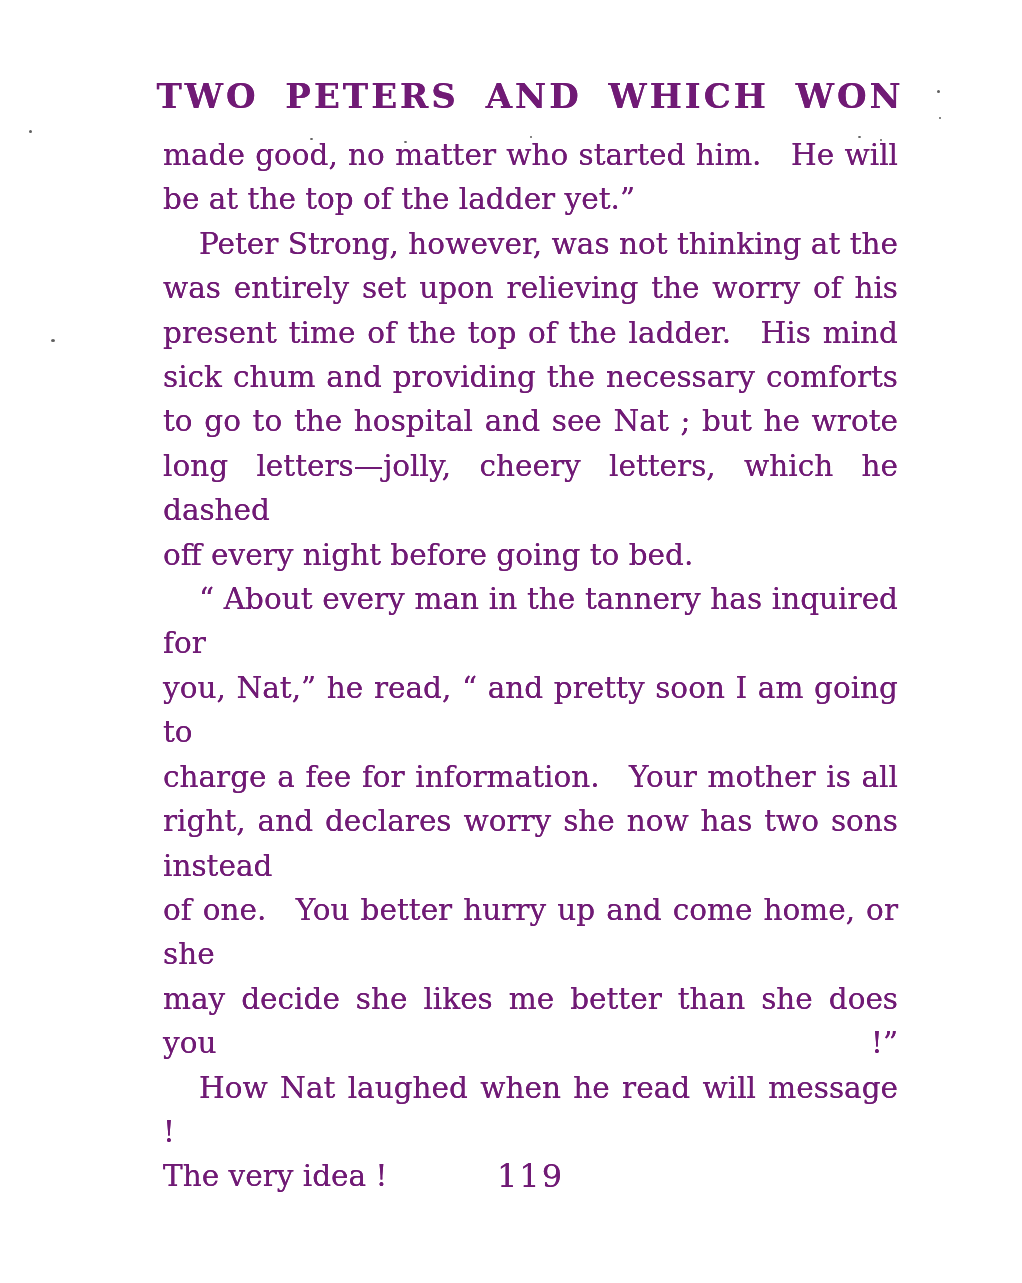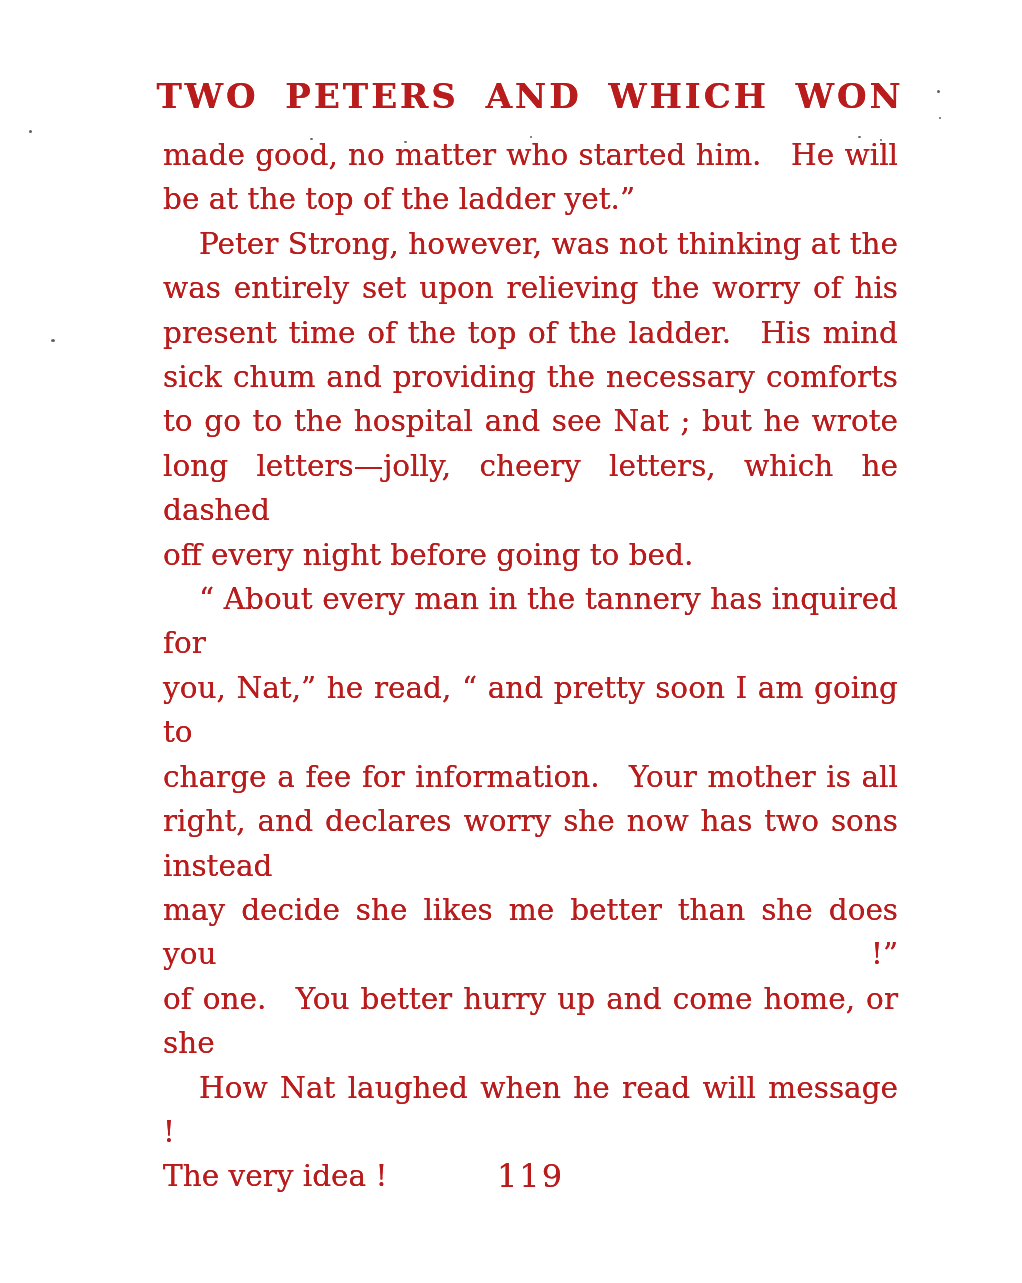--- a/index.html
+++ b/index.html
@@ -7,21 +7,21 @@
     padding: 0;
     background: #ffffff;
   }
   .page {
     position: relative;
     width: 1022px;
     height: 1283px;
     background: #ffffff;
     overflow: hidden;
     font-family: "DejaVu Serif", "Liberation Serif", serif;
-    color: #b91c1c;
+    color: #701a75;
   }
   .chapter-header {
     position: absolute;
     top: 76px;
     left: 150px;
     width: 760px;
     text-align: center;
     font-size: 34px;
     font-weight: 600;
     letter-spacing: 3px;
@@ -82,22 +82,22 @@
       <div class="line">was entirely set upon relieving the worry of his</div>
       <div class="line">present time of the top of the ladder. His mind</div>
       <div class="line">sick chum and providing the necessary comforts</div>
       <div class="line">to go to the hospital and see Nat ; but he wrote</div>
       <div class="line">long letters—jolly, cheery letters, which he dashed</div>
       <div class="line endline">off every night before going to bed.</div>
       <div class="line indent">“ About every man in the tannery has inquired for</div>
       <div class="line">you, Nat,” he read, “ and pretty soon I am going to</div>
       <div class="line">charge a fee for information. Your mother is all</div>
       <div class="line">right, and declares worry she now has two sons instead</div>
+      <div class="line">of one. You better hurry up and come home, or she</div>
       <div class="line">may decide she likes me better than she does you !”</div>
-      <div class="line">of one. You better hurry up and come home, or she</div>
       <div class="line indent">How Nat laughed when he read will message !</div>
       <div class="line endline">The very idea !</div>
     </div>
 
   <div class="page-number">119</div>
 
   <div class="speck" style="left:29px; top:130px; width:3px; height:3px;"></div>
   <div class="speck" style="left:51px; top:339px; width:4px; height:3px;"></div>
   <div class="speck" style="left:310px; top:138px; width:3px; height:2px;"></div>
   <div class="speck" style="left:404px; top:141px; width:3px; height:2px;"></div>

